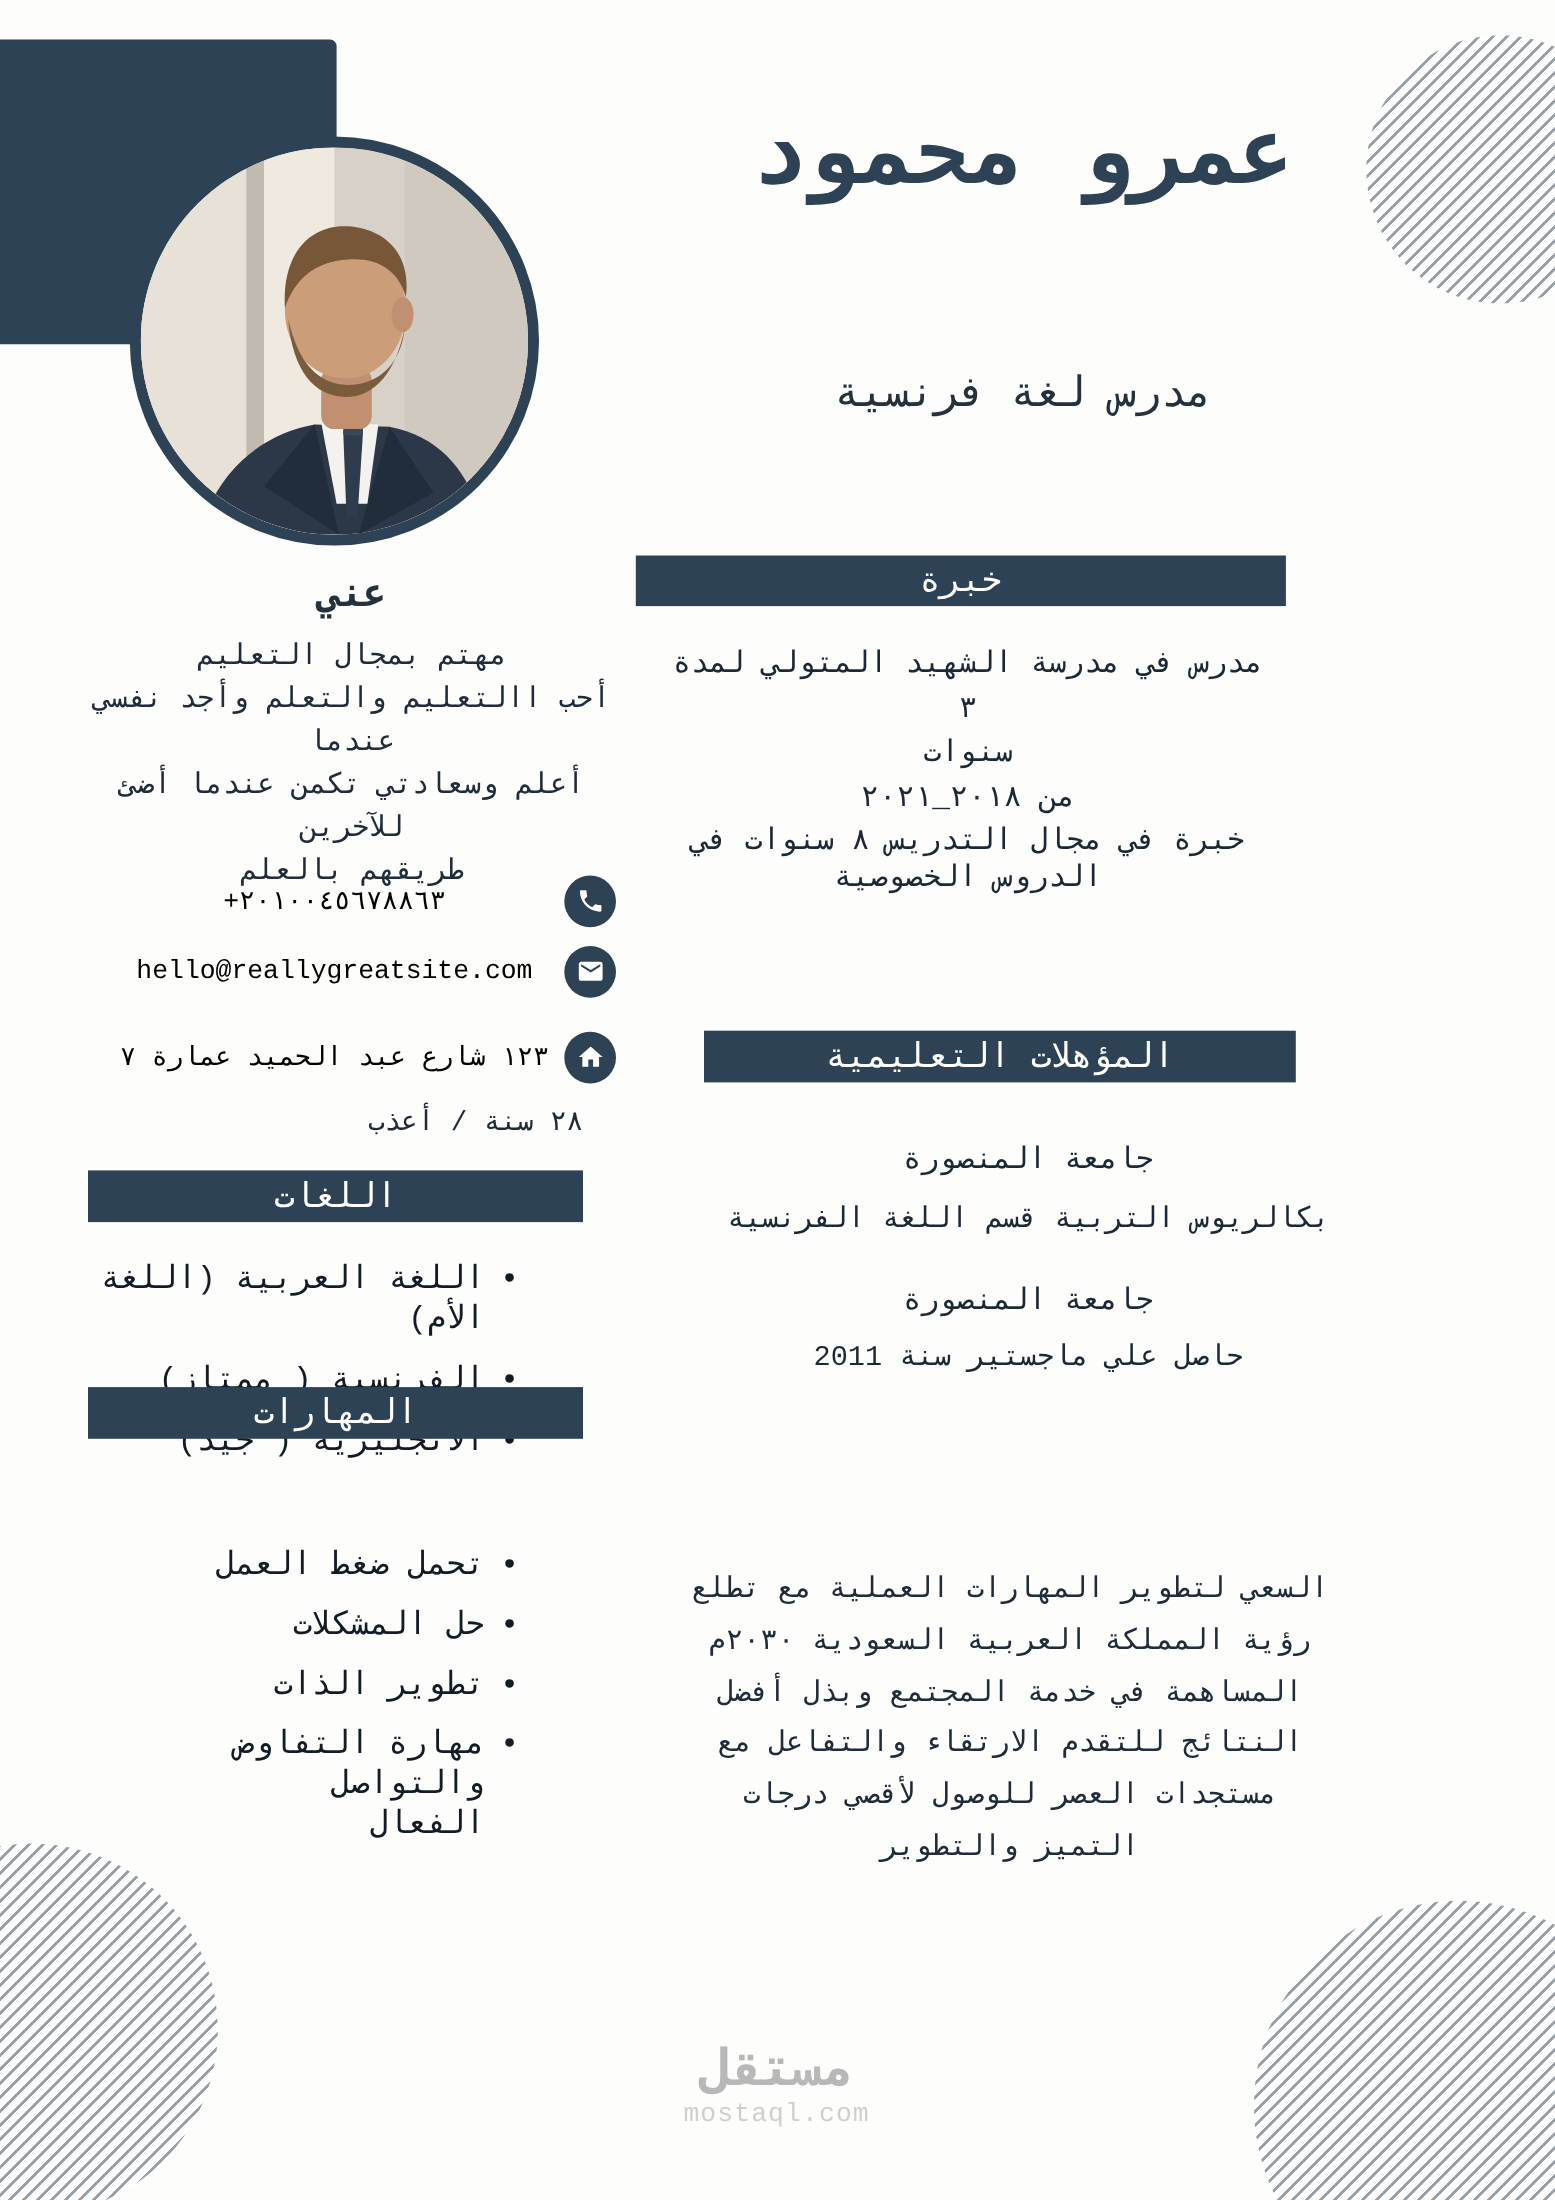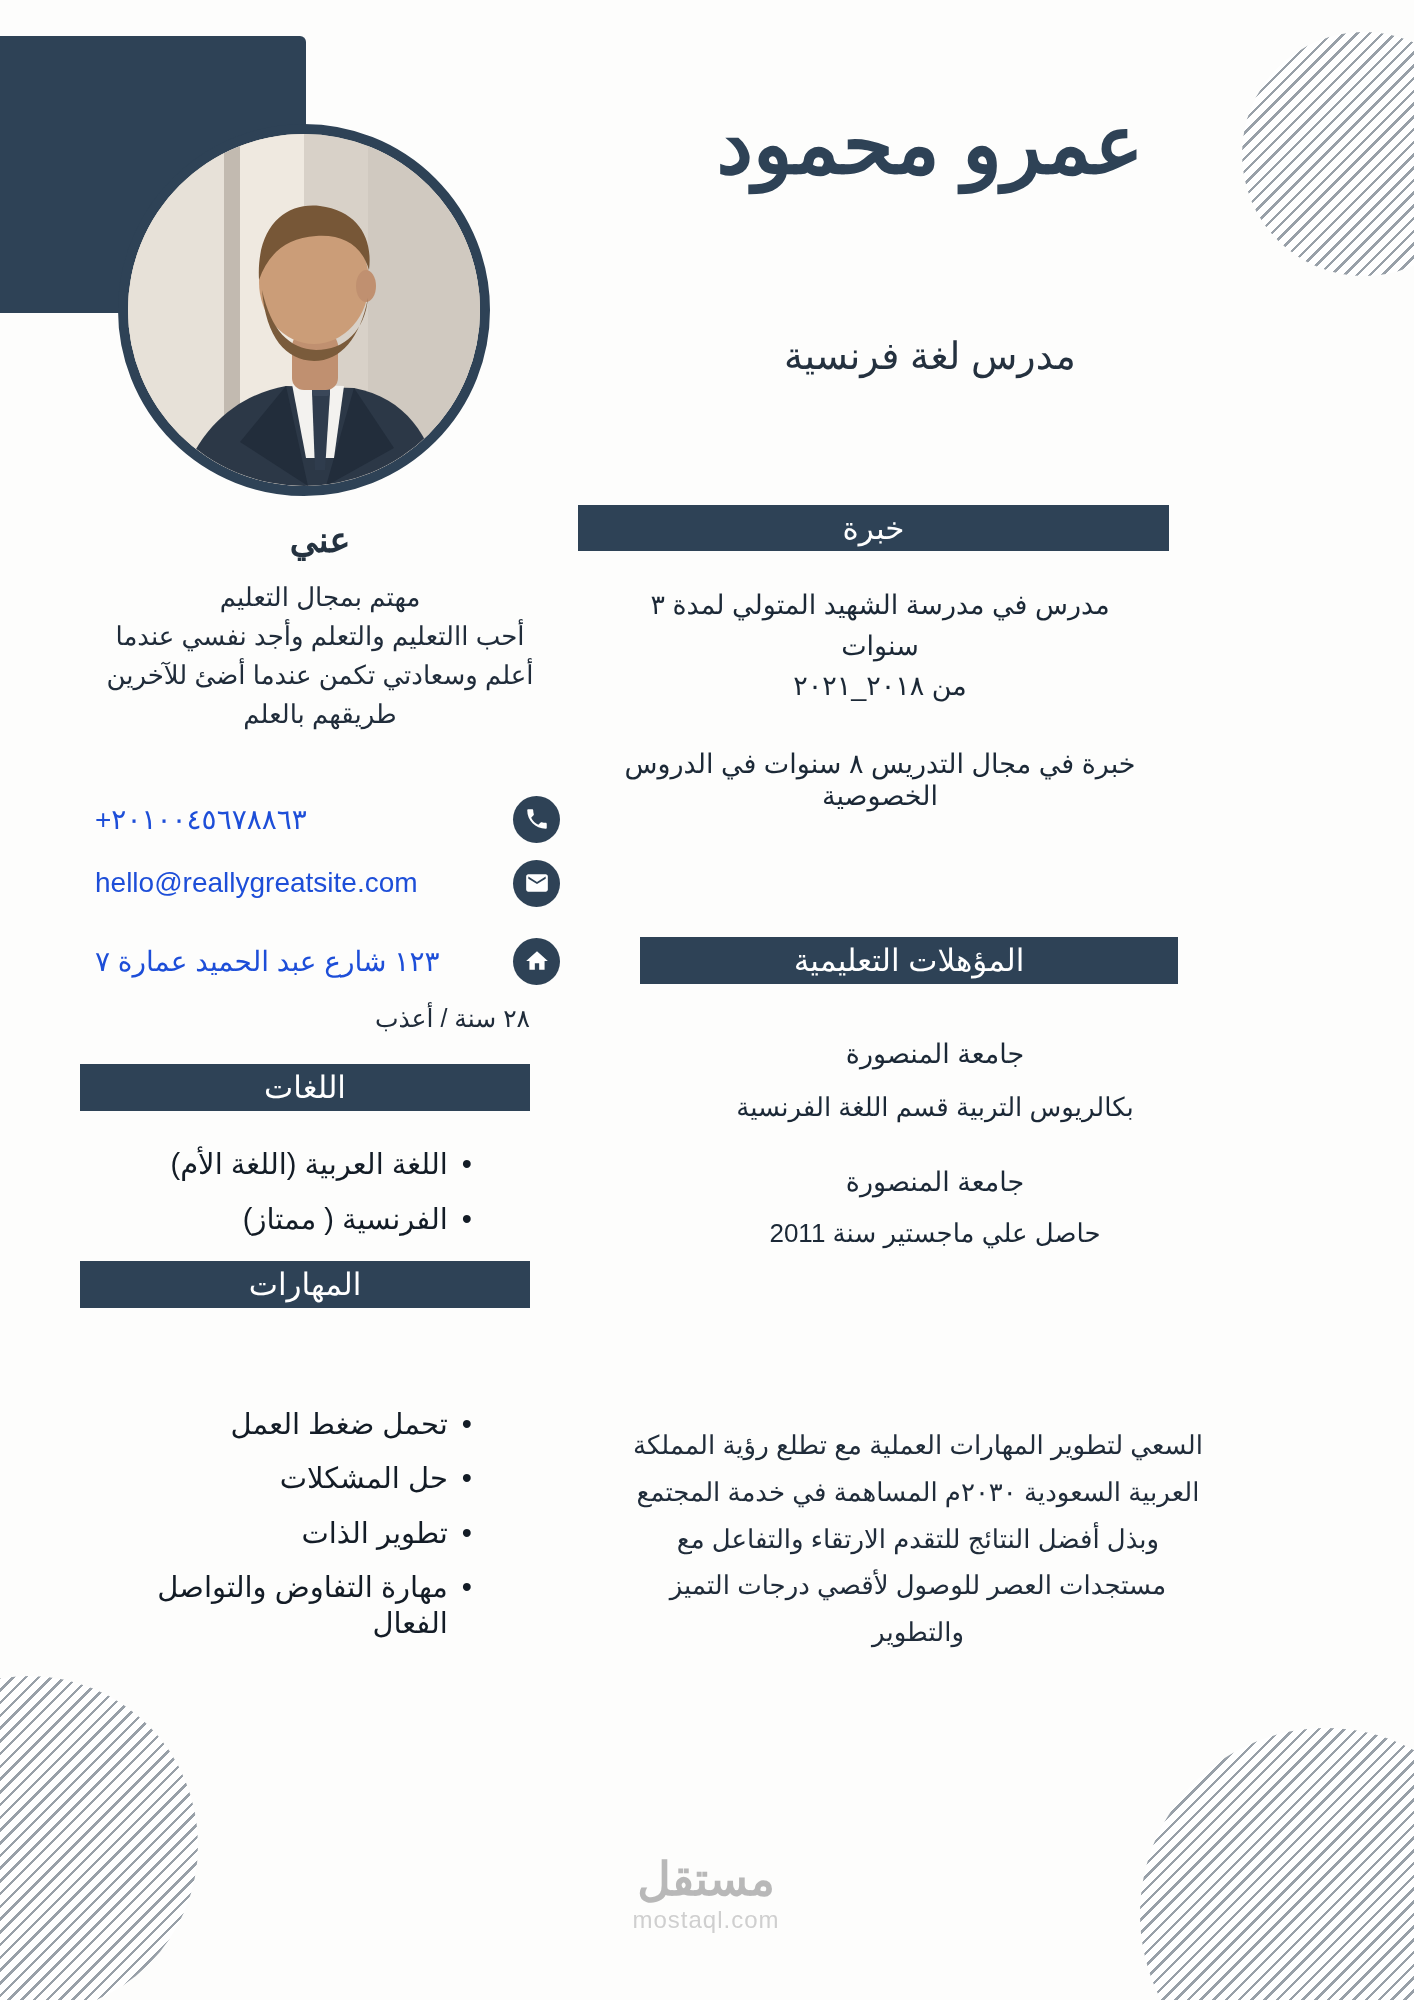--- a/index.html
+++ b/index.html
@@ -1,21 +1,21 @@
 <!DOCTYPE html>
 <html lang="ar" dir="rtl" style="--navy: #2e4256;"><head>
 <meta charset="utf-8">
 <style>
   :root{ --navy:#2e4256; }
   *{ box-sizing:border-box; }
   html,body{ margin:0; padding:0; background:#ffffff; }
   .page{
     position:relative; width:1414px; height:2000px; overflow:hidden;
     background:#fdfdfc; direction:rtl;
-    font-family:Liberation Sans, sans-serif;
+    font-family:Liberation Mono, monospace;
     color:#1f2b38;
   }
   
   .corner-rect{ position:absolute; left:0; top:36px; width:306px; height:277px;
     background:var(--navy); border-radius:0 6px 22px 0; }
   .deco{ position:absolute; border-radius:50%;
     background:repeating-linear-gradient(135deg,#98a0a8 0 2.5px,#ffffff 2.5px 9px); }
   .deco-tr{ left:1242px; top:32px; width:244px; height:244px; }
   .deco-bl{ left:-140px; top:1676px; width:338px; height:338px; }
   .deco-br{ left:1140px; top:1728px; width:372px; height:372px; }
@@ -33,21 +33,21 @@
     text-align:center; font-size:35px; font-weight:600; color:#243240; }
   .about-t{ position:absolute; left:80px; top:578px; width:480px;
     text-align:center; font-size:26px; line-height:1.5; white-space:pre-line; color:#202c3a; }
 
   .contact-row{ position:absolute; left:95px; width:465px; height:54px;
     display:flex; align-items:center; }
   .row-phone{ top:792px; } .row-email{ top:856px; } .row-home{ top:934px; }
   .cicon{ flex:0 0 auto; width:47px; height:47px; border-radius:50%; background:var(--navy);
     display:flex; align-items:center; justify-content:center; }
   .cicon svg{ width:26px; height:26px; fill:#ffffff; }
-  .ctext{ flex:1; text-align:left; font-size:28px; color:#1d4ed8; }
+  .ctext{ flex:1; text-align:center; font-size:24px; color:#000000; }
   .ltr{ direction:ltr; unicode-bidi:embed; }
 
   .age{ position:absolute; left:200px; top:1004px; width:330px;
     text-align:right; font-size:25px; color:#202c3a; }
 
   .banner{ position:absolute; background:var(--navy); color:#ffffff;
     display:flex; align-items:center; justify-content:center; font-size:31px; }
   .lang-banner{ left:80px; top:1064px; width:450px; height:47px; }
   .skills-banner{ left:80px; top:1261px; width:450px; height:47px; }
   .exp-banner{ left:578px; top:505px; width:591px; height:46px; }

